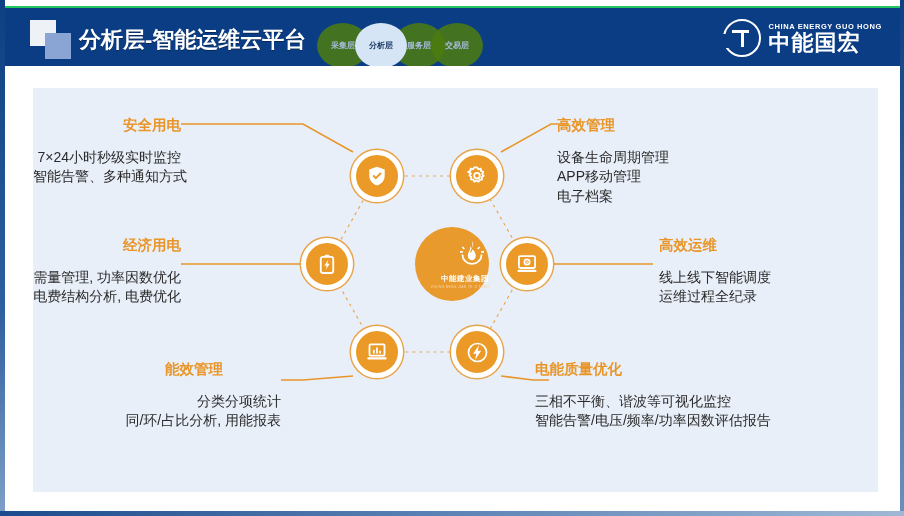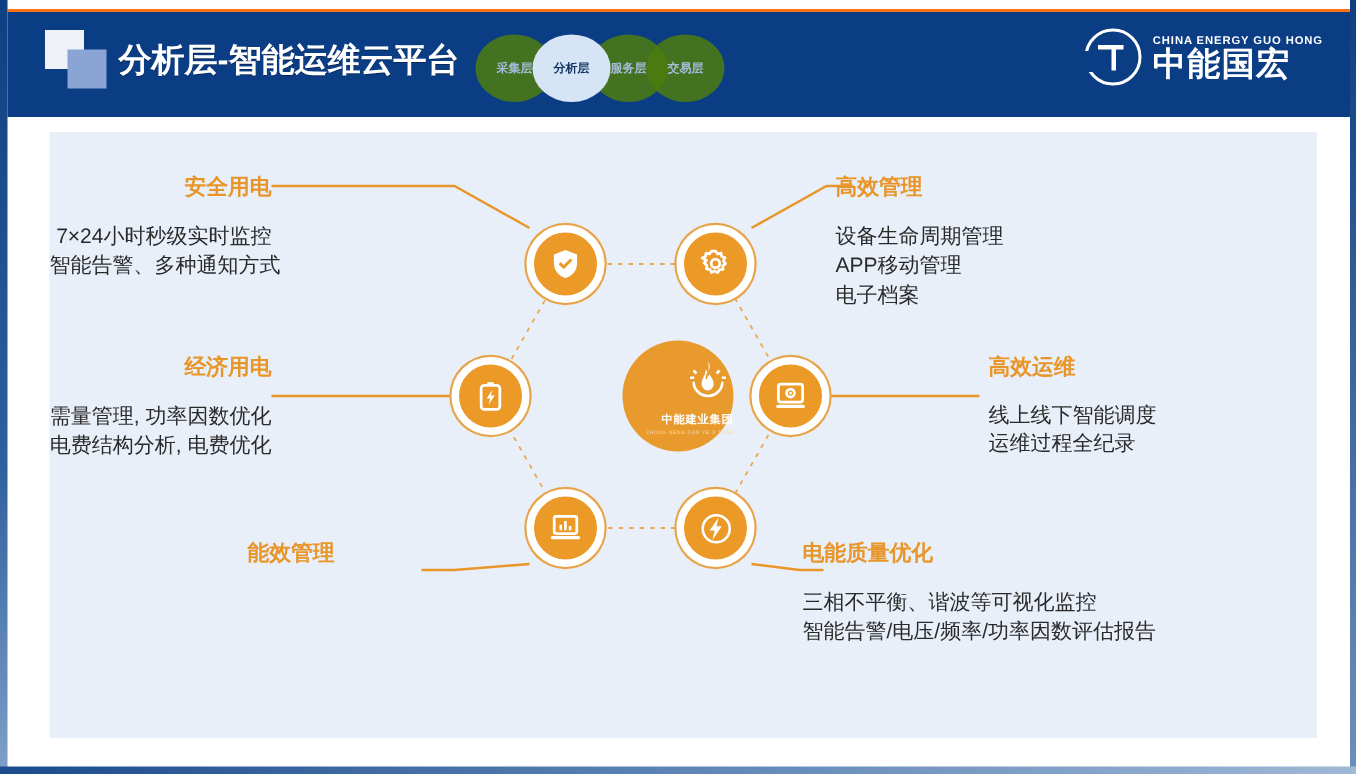--- a/index.html
+++ b/index.html
@@ -18,23 +18,23 @@
   
   .frame-left{position:absolute;left:0;top:0;width:5px;height:516px;
     background:linear-gradient(180deg,#0e3f82 0%,#2e5f9e 60%,#7fa0c8 100%);}
   .frame-bottom{position:absolute;left:0;bottom:0;width:904px;height:5px;
     background:linear-gradient(90deg,#1b4b8d 0%,#5d84b5 50%,#9fb8d6 100%);}
   .frame-right{position:absolute;right:0;top:0;width:4px;height:516px;
     background:linear-gradient(180deg,#0e3f82 0%,#6d8fbd 100%);}
 
   
   .header{
-    position:absolute;left:5px;top:6px;width:895px;height:72px;
+    position:absolute;left:5px;top:6px;width:895px;height:60px;
     background:#0b3d85;
-    border-top:2px solid #f97316;
+    border-top:2px solid #22c55e;
     box-sizing:border-box;
     overflow:hidden;
   }
   .logo-squares{position:absolute;left:25px;top:12px;width:48px;height:40px;}
   .sq-white{position:absolute;left:0;top:0;width:26px;height:26px;background:#eef1f5;}
   .sq-blue{position:absolute;left:15px;top:13px;width:26px;height:26px;background:#8aa5d4;}
 
   .header-title{
     position:absolute;left:74px;top:17px;
     color:#ffffff;font-size:22px;font-weight:bold;letter-spacing:0px;
@@ -254,32 +254,36 @@
       <div class="label l" style="left:-18px;top:148px;width:166px;">
         <div class="ttl">经济用电</div>
         <div class="body">
           <div class="ln">需量管理, 功率因数优化</div>
           <div class="ln">电费结构分析, 电费优化</div>
         </div>
       </div>
 
       <div class="label l" style="left:0px;top:272px;width:248px;">
         <div class="ttl" style="margin-right:58px;">能效管理</div>
+        <div class="body" style="text-align:center;">
+          <div class="ln">分类分项统计</div>
+          <div class="ln">同/环/占比分析, 用能报表</div>
+        </div>
       </div>
 
       <div class="label r" style="left:524px;top:28px;">
         <div class="ttl">高效管理</div>
         <div class="body">
           <div class="ln">设备生命周期管理</div>
           <div class="ln">APP移动管理</div>
           <div class="ln">电子档案</div>
         </div>
       </div>
 
-      <div class="label r" style="left:626px;top:148px;font-family:Liberation Serif, serif;">
+      <div class="label r" style="left:626px;top:148px;">
         <div class="ttl">高效运维</div>
         <div class="body">
           <div class="ln">线上线下智能调度</div>
           <div class="ln">运维过程全纪录</div>
         </div>
       </div>
 
       <div class="label r" style="left:502px;top:272px;">
         <div class="ttl">电能质量优化</div>
         <div class="body">

